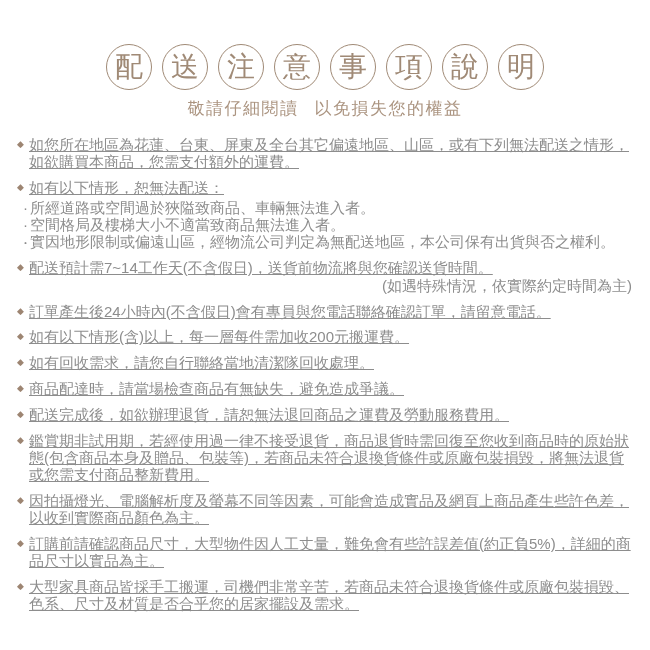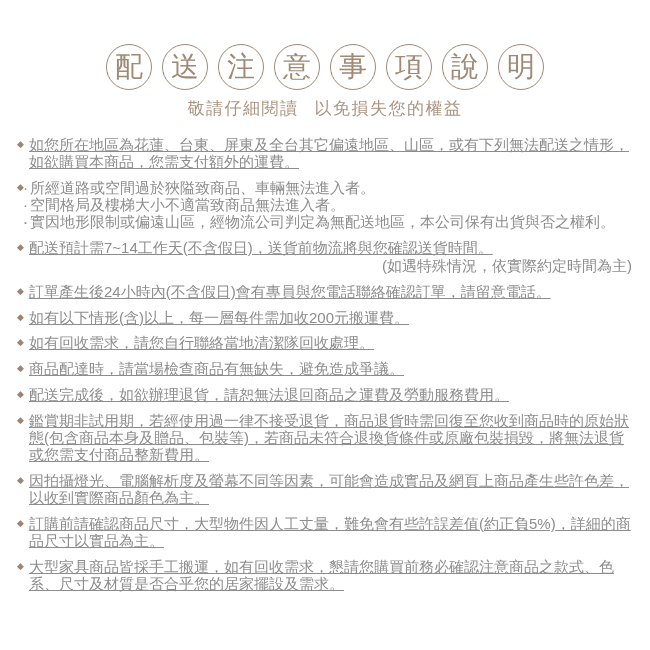--- a/index.html
+++ b/index.html
@@ -103,20 +103,21 @@
 
   <div class="content">
 
     <div class="notice">
       <span class="diamond">◆</span>
       <span class="notice-text">如您所在地區為花蓮、台東、屏東及全台其它偏遠地區、山區，或有下列無法配送之情形，如欲購買本商品，您需支付額外的運費。</span>
     </div>
 
     <div class="notice">
       <span class="diamond">◆</span>
+      <span class="notice-text">如有以下情形，恕無法配送：</span>
       <div class="sub-list">
         <div class="sub-item">
           <span class="sub-dot">·</span>
           <span>所經道路或空間過於狹隘致商品、車輛無法進入者。</span>
         </div>
         <div class="sub-item">
           <span class="sub-dot">·</span>
           <span>空間格局及樓梯大小不適當致商品無法進入者。</span>
         </div>
         <div class="sub-item">
@@ -170,17 +171,17 @@
       <span class="notice-text">因拍攝燈光、電腦解析度及螢幕不同等因素，可能會造成實品及網頁上商品產生些許色差，以收到實際商品顏色為主。</span>
     </div>
 
     <div class="notice">
       <span class="diamond">◆</span>
       <span class="notice-text">訂購前請確認商品尺寸，大型物件因人工丈量，難免會有些許誤差值(約正負5%)，詳細的商品尺寸以實品為主。</span>
     </div>
 
     <div class="notice">
       <span class="diamond">◆</span>
-      <span class="notice-text">大型家具商品皆採手工搬運，如有回收需求，懇請您購買前務必確認注意商品之款式、色系、尺寸及材質是否合乎您的居家擺設及需求。</span>
+      <span class="notice-text">大型家具商品皆採手工搬運，司機們非常辛苦，若商品未符合退換貨條件或原廠包裝損毀、色系、尺寸及材質是否合乎您的居家擺設及需求。</span>
     </div>
 
   </div>
 </div>
 
 </body></html>

